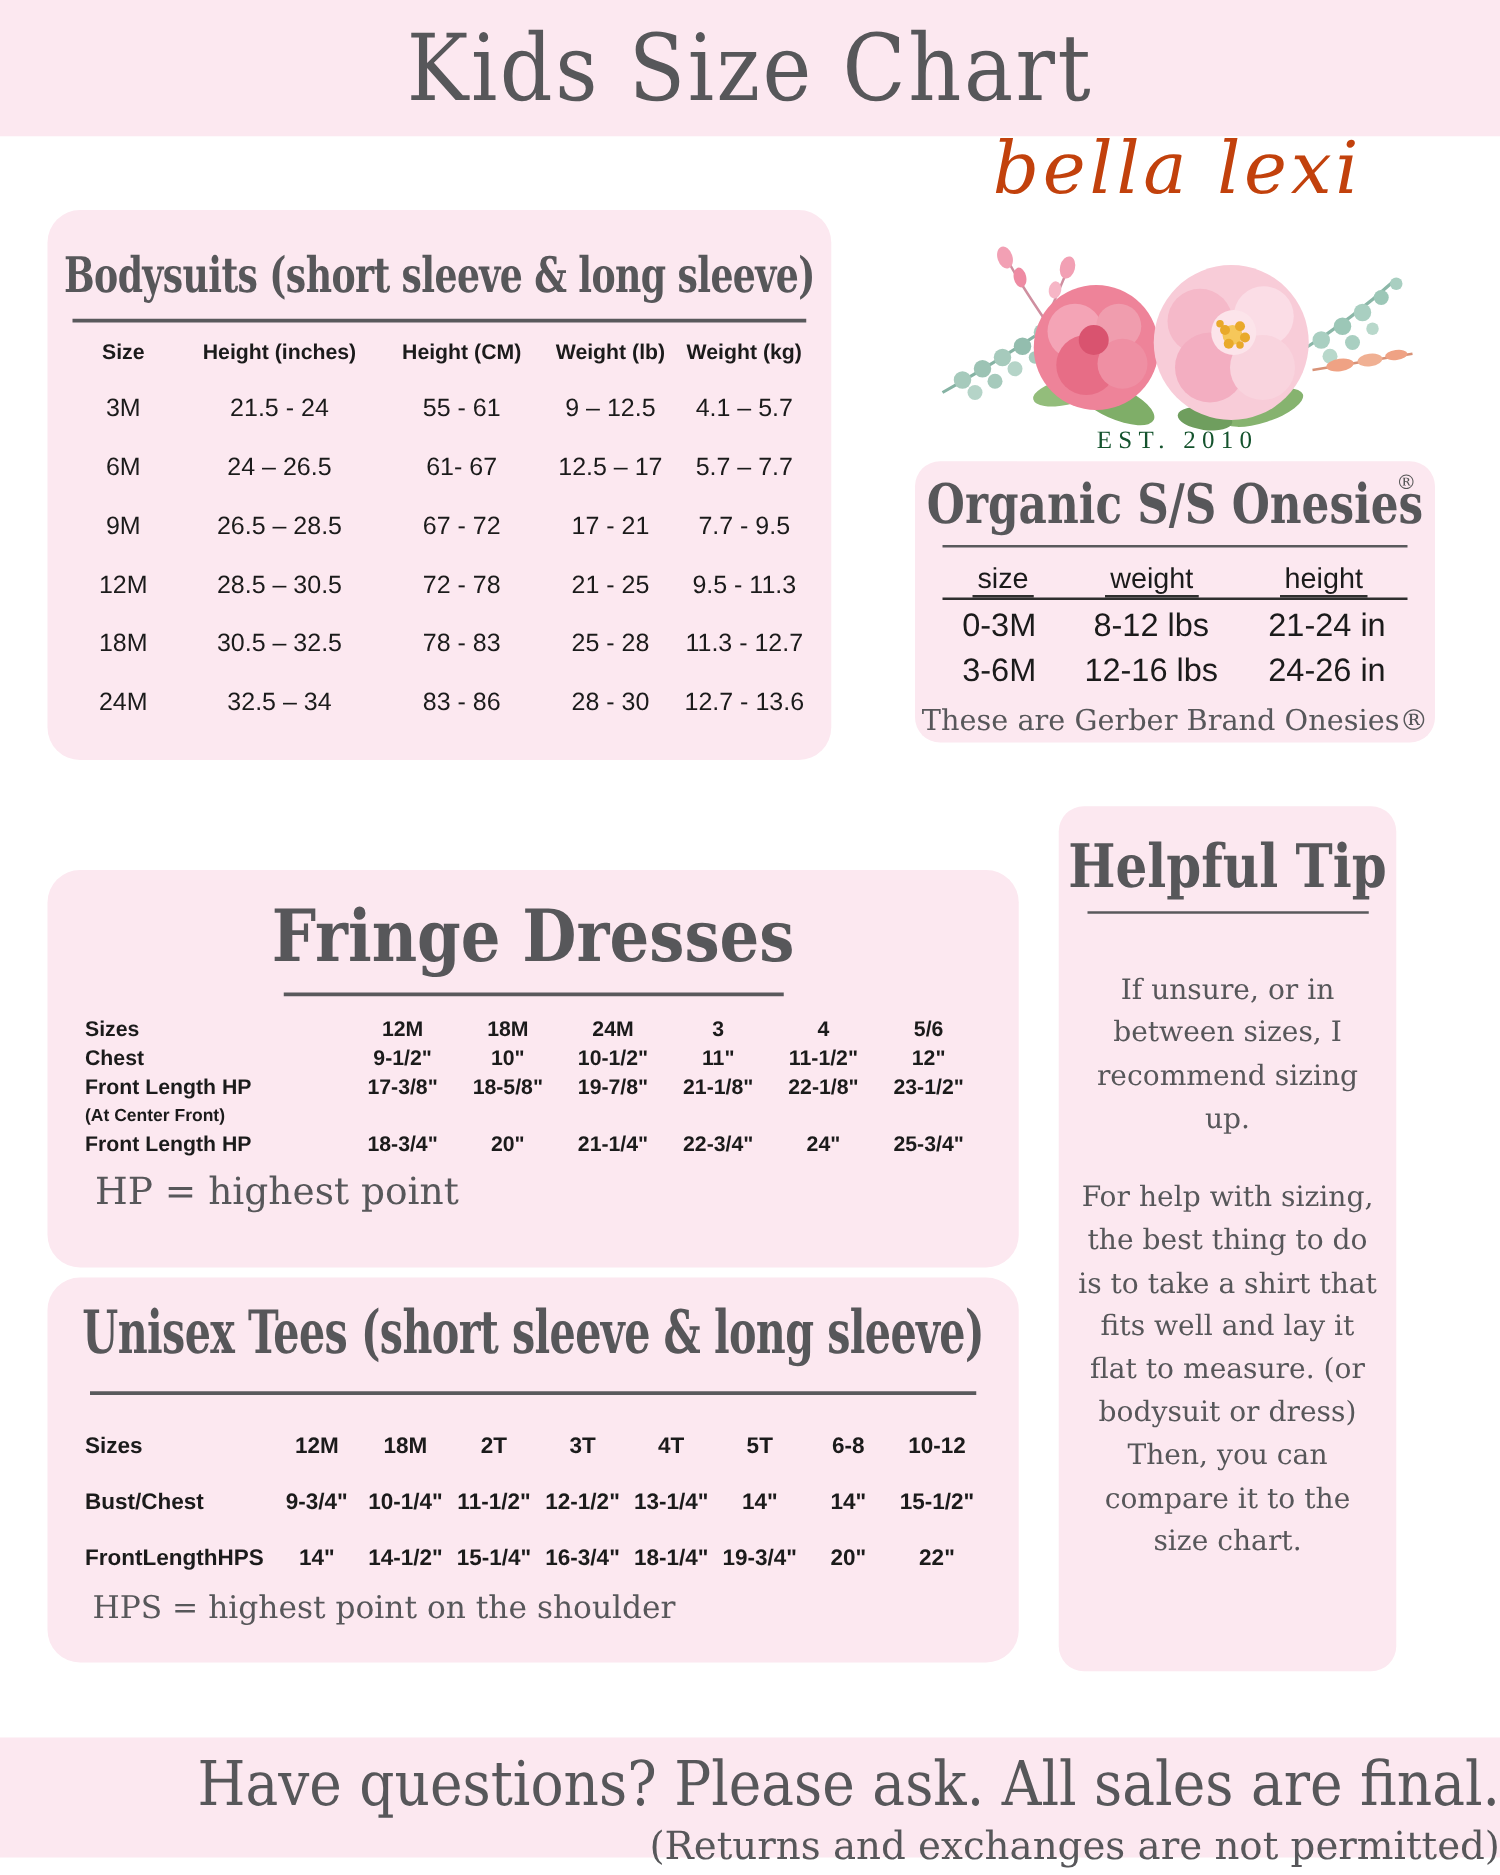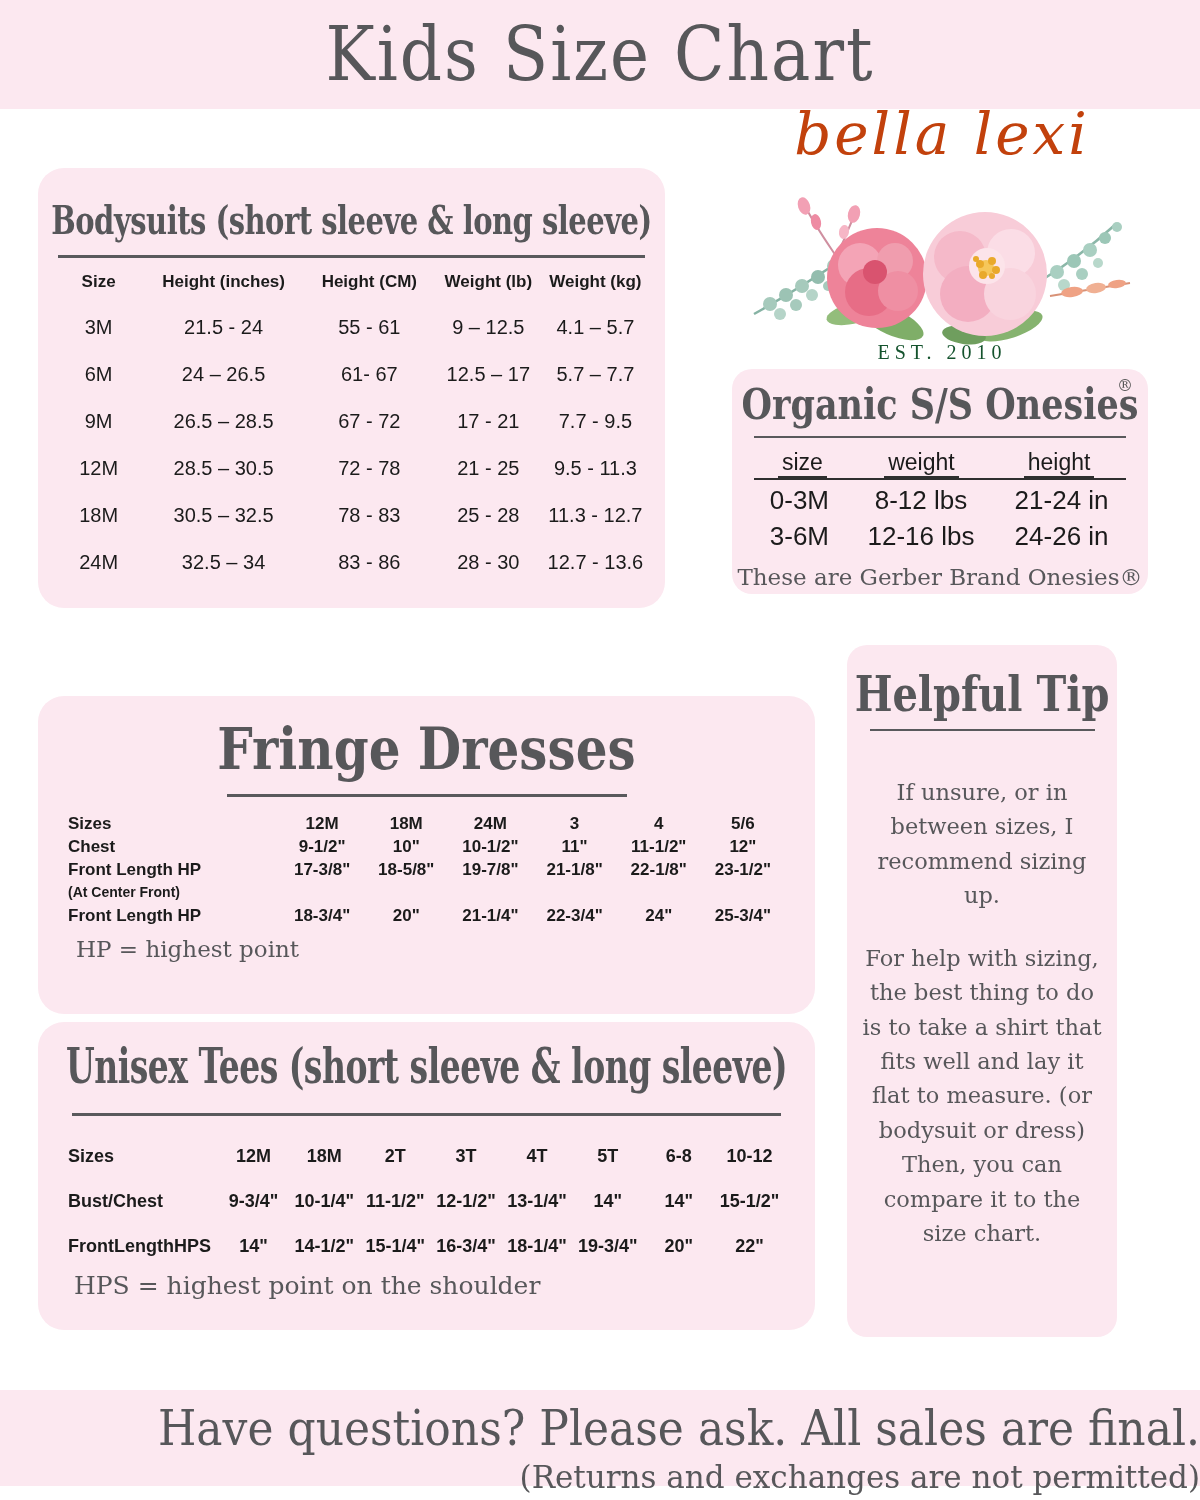--- a/index.html
+++ b/index.html
@@ -60,21 +60,21 @@
   
   #fringe-card{left:38px;top:652px;width:777px;height:318px;margin-top:44px;}
   .fr-head{text-align:center;padding-top:24px;}
   .fr-head .stretch{font-size:50px;transform:scaleY(1.15);}
   .fr-rule{width:400px;border-bottom:3px solid var(--rule);margin:15px auto 0;}
   .fr-table{margin:15px 30px 0;}
   .fr-row{display:grid;grid-template-columns:212px repeat(6,1fr);font-weight:bold;font-size:17px;line-height:23px;}
   .fr-row .lbl{text-align:left;}
   .fr-row .val{text-align:center;}
   .fr-row.small{font-size:14px;}
-  .fr-note{font-size:23px;margin:9px 0 0 38px;}
+  .fr-note{font-size:30px;margin:9px 0 0 38px;}
 
   
   #tip-card{left:847px;top:645px;width:270px;height:692px;border-radius:20px;}
   .tip-head{text-align:center;padding-top:26px;}
   .tip-head .stretch{font-size:40px;transform:scaleY(1.2);}
   .tip-rule{width:225px;border-bottom:2px solid var(--rule);margin:11px auto 0;}
   .tip-p{font-size:22.5px;line-height:1.53;text-align:center;margin:28px 13px 0;}
   .tip-p.second{margin-top:44px;}
 
   

